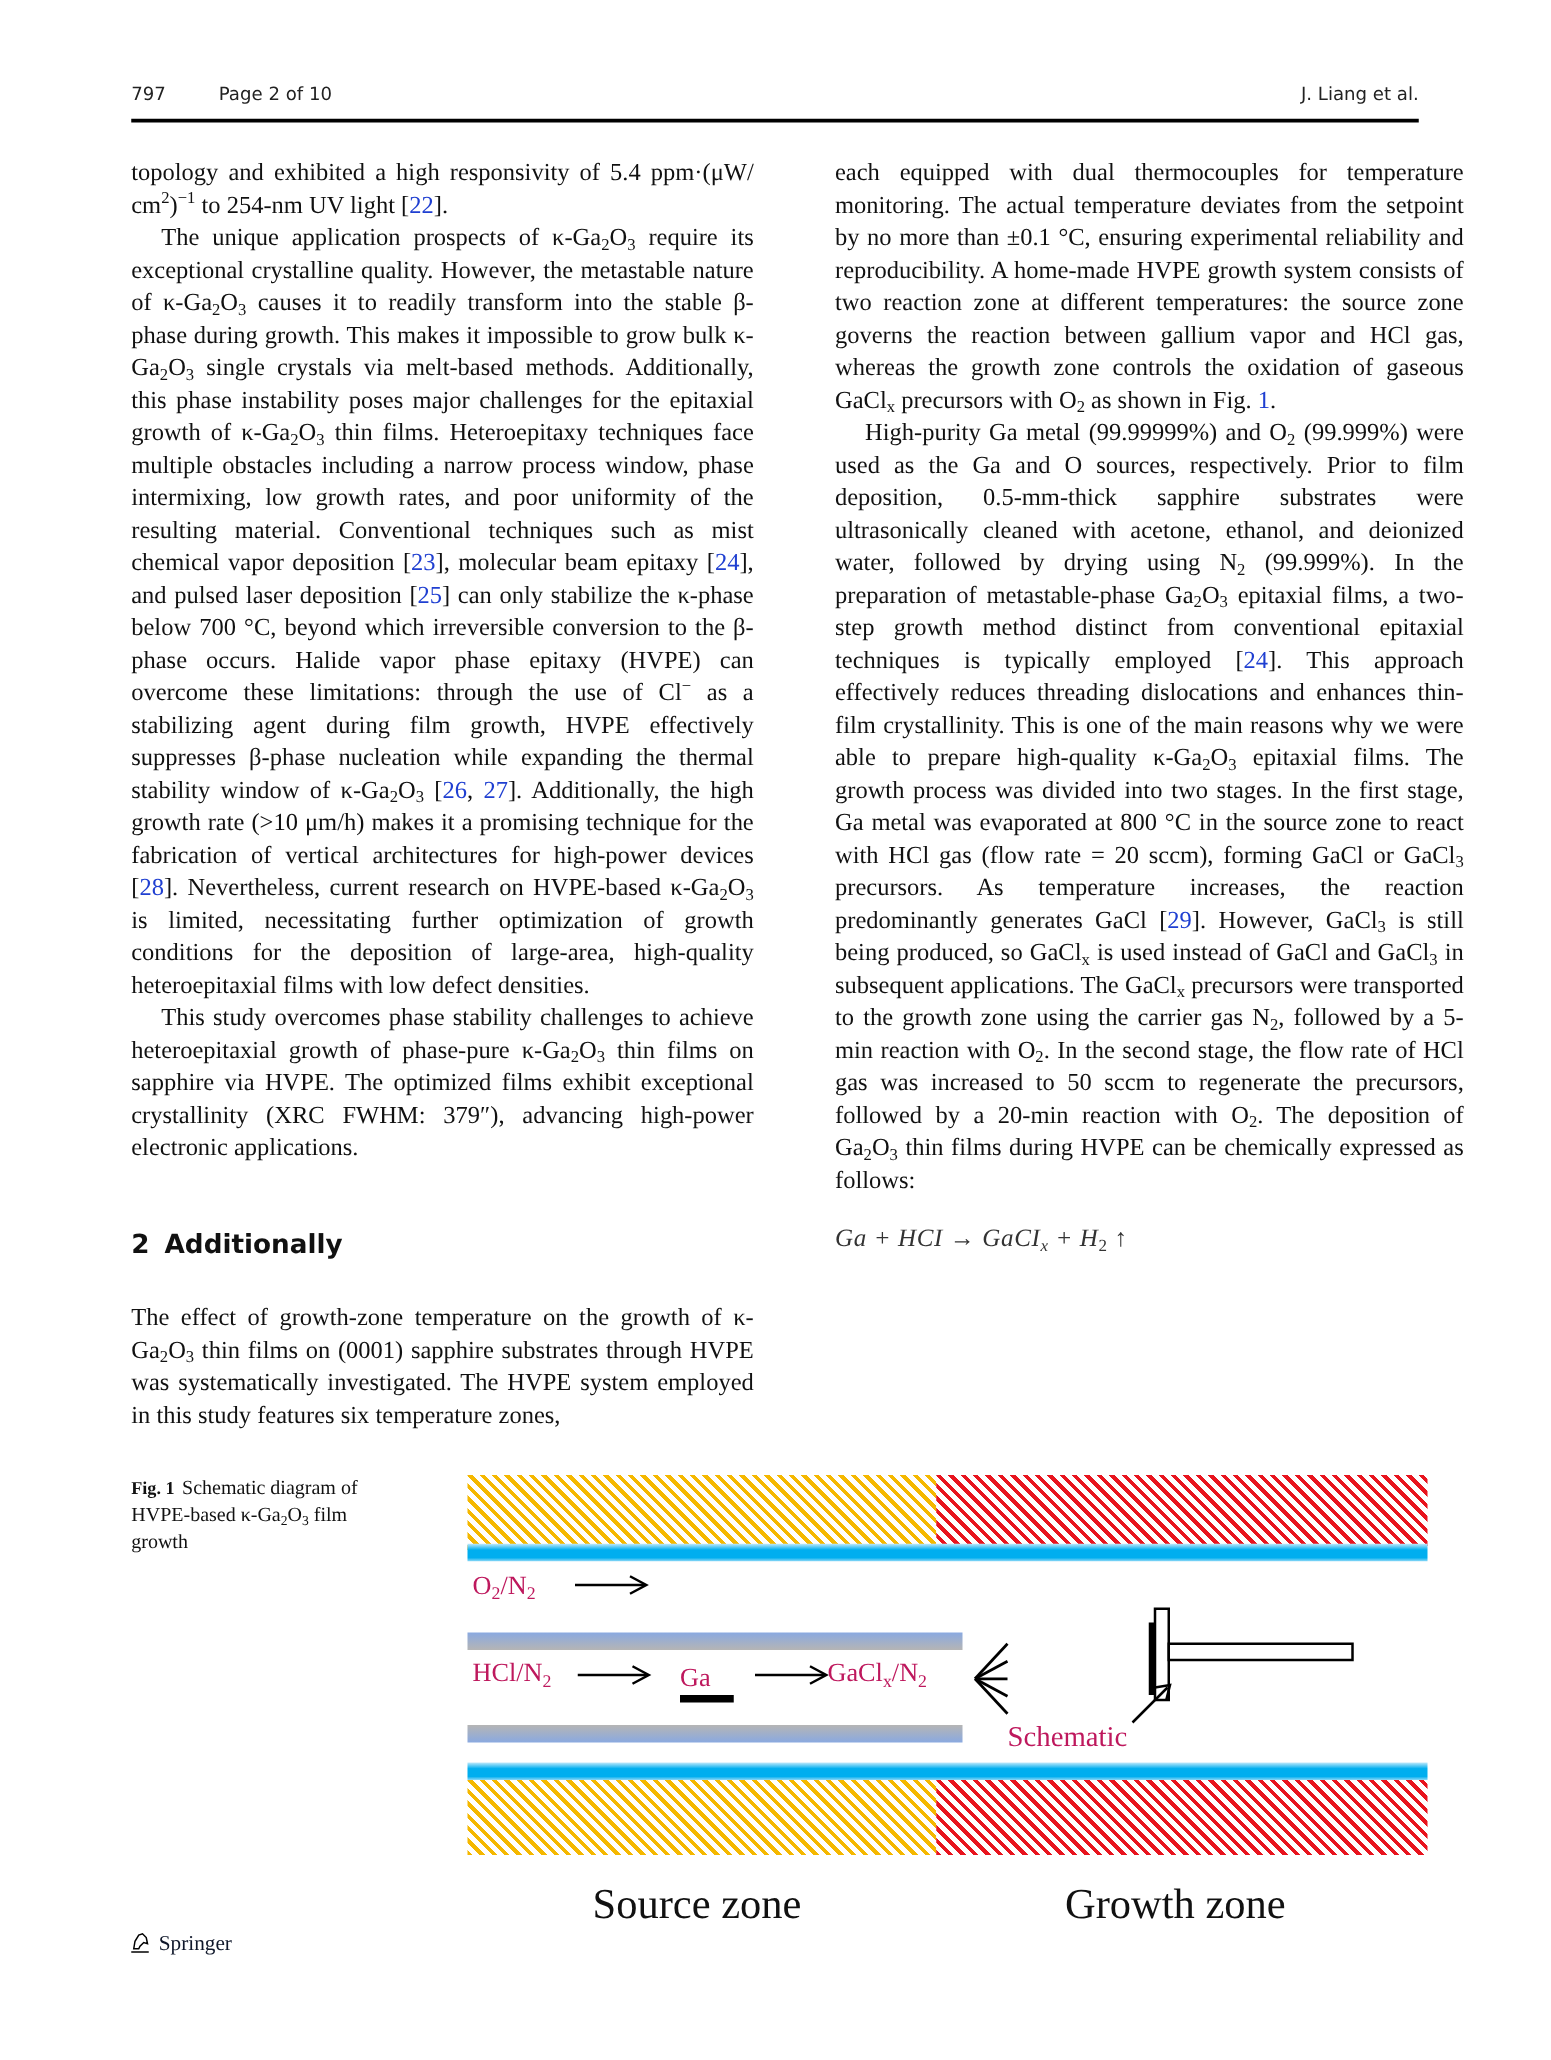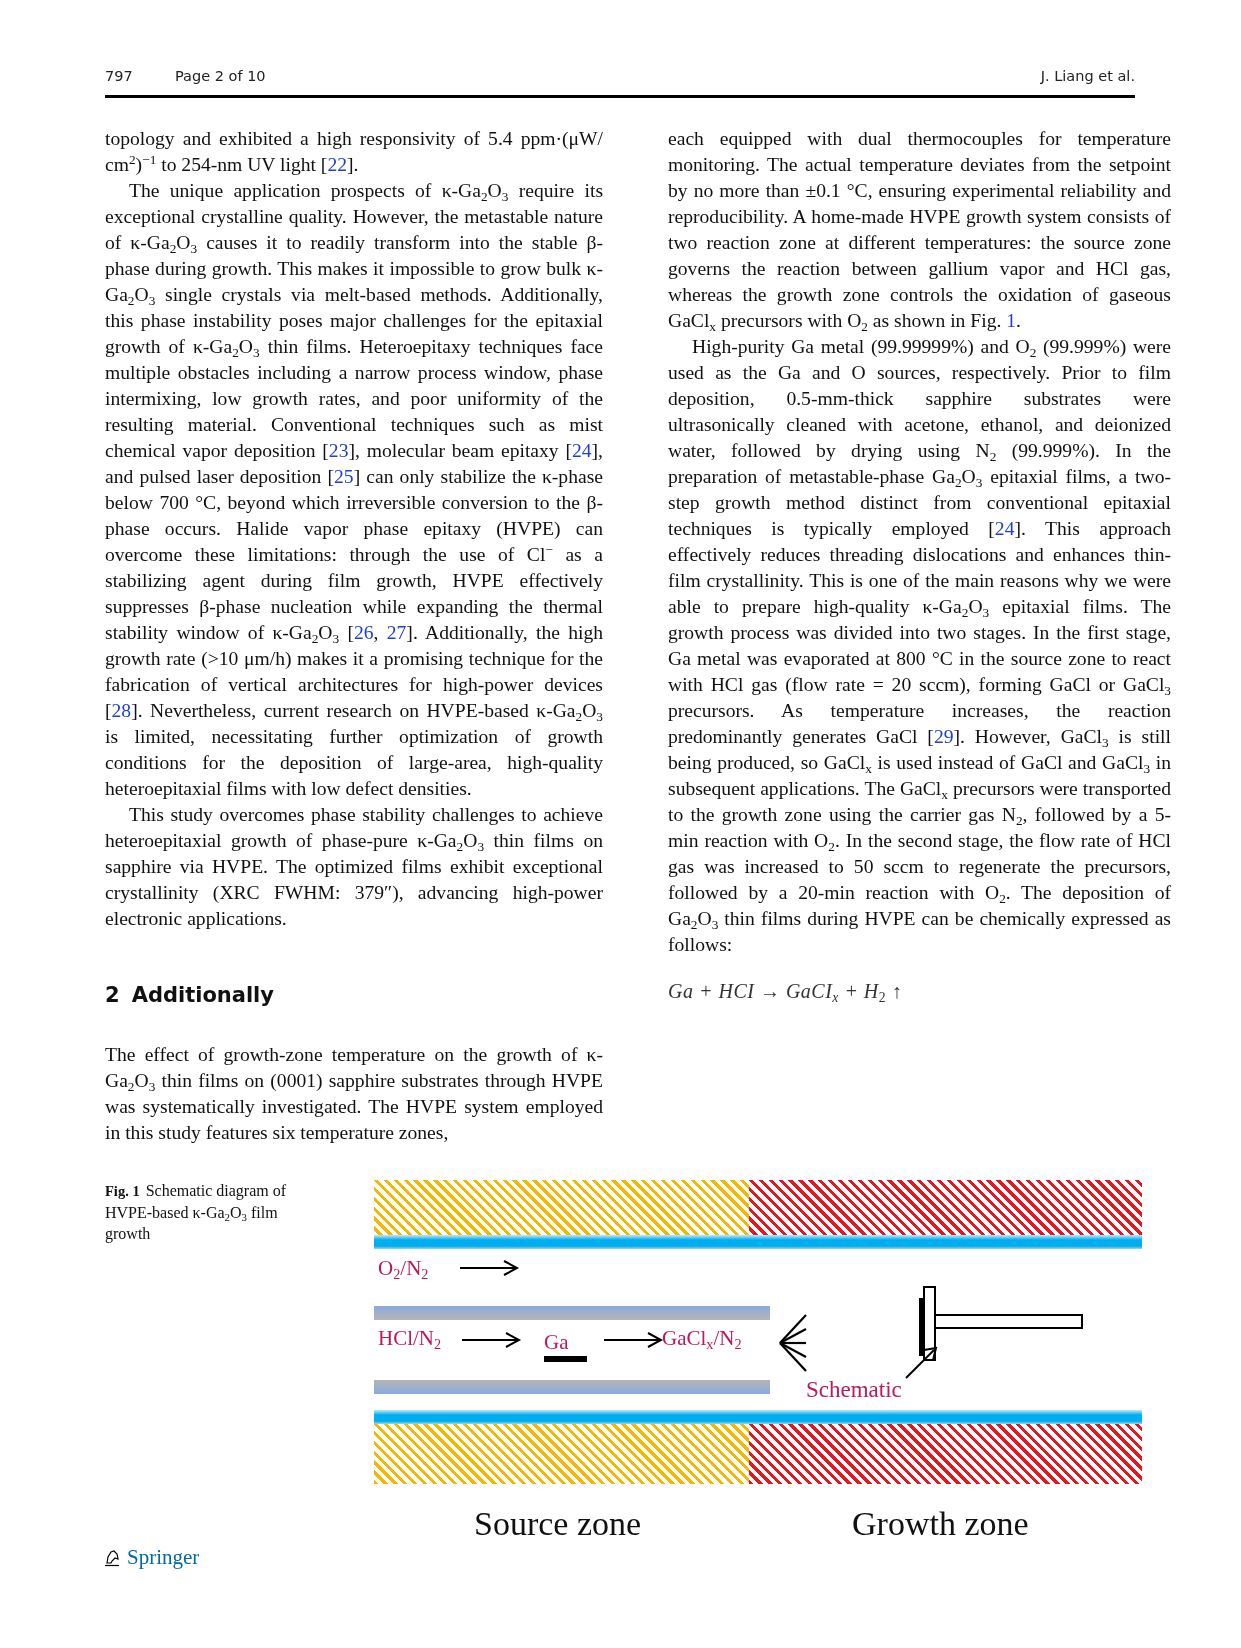--- a/index.html
+++ b/index.html
@@ -32,21 +32,21 @@
   .hatch { position: absolute; height: 60px; }
   .hatch.src { background: repeating-linear-gradient(45deg, #f5b800 0 3px, #ffffff 3px 7px); }
   .hatch.grw { background: repeating-linear-gradient(45deg, #e8141e 0 3px, #ffffff 3px 7px); }
   .tube { position: absolute; left: 0; width: 768px; height: 14px;
           background: linear-gradient(#bfe9fb, #00aeef 35%, #00aeef 80%, #8fd9f7); }
   .liner { position: absolute; left: 0; width: 396px; height: 14px;
            background: linear-gradient(#8aa9e0, #b5b5b5); }
   .liner.b { background: linear-gradient(#b5b5b5, #8aa9e0); }
   .flabel { position: absolute; font-family: "Liberation Serif", serif; font-size: 21px; line-height: 24px; color: #be185d; }
   .zlabel { position: absolute; font-family: "Liberation Serif", serif; font-size: 34px; line-height: 40px; color: #111; text-align: right; }
-  .footer { position: absolute; left: 103px; top: 1545px; font-family: "Liberation Serif", serif; font-size: 21px; color: #0369a1; }
+  .footer { position: absolute; left: 103px; top: 1545px; font-family: "Liberation Serif", serif; font-size: 17px; color: #0f172a; }
   .footer .logo { display: inline-block; width: 18px; height: 18px; vertical-align: -3px; margin-right: 6px; }
 </style>
 </head>
 <body>
 
 <div class="hdr">
   <span class="pg">797</span>
   <span class="pgof">Page 2 of 10</span>
   <span class="auth">J. Liang et al.</span>
 </div>

